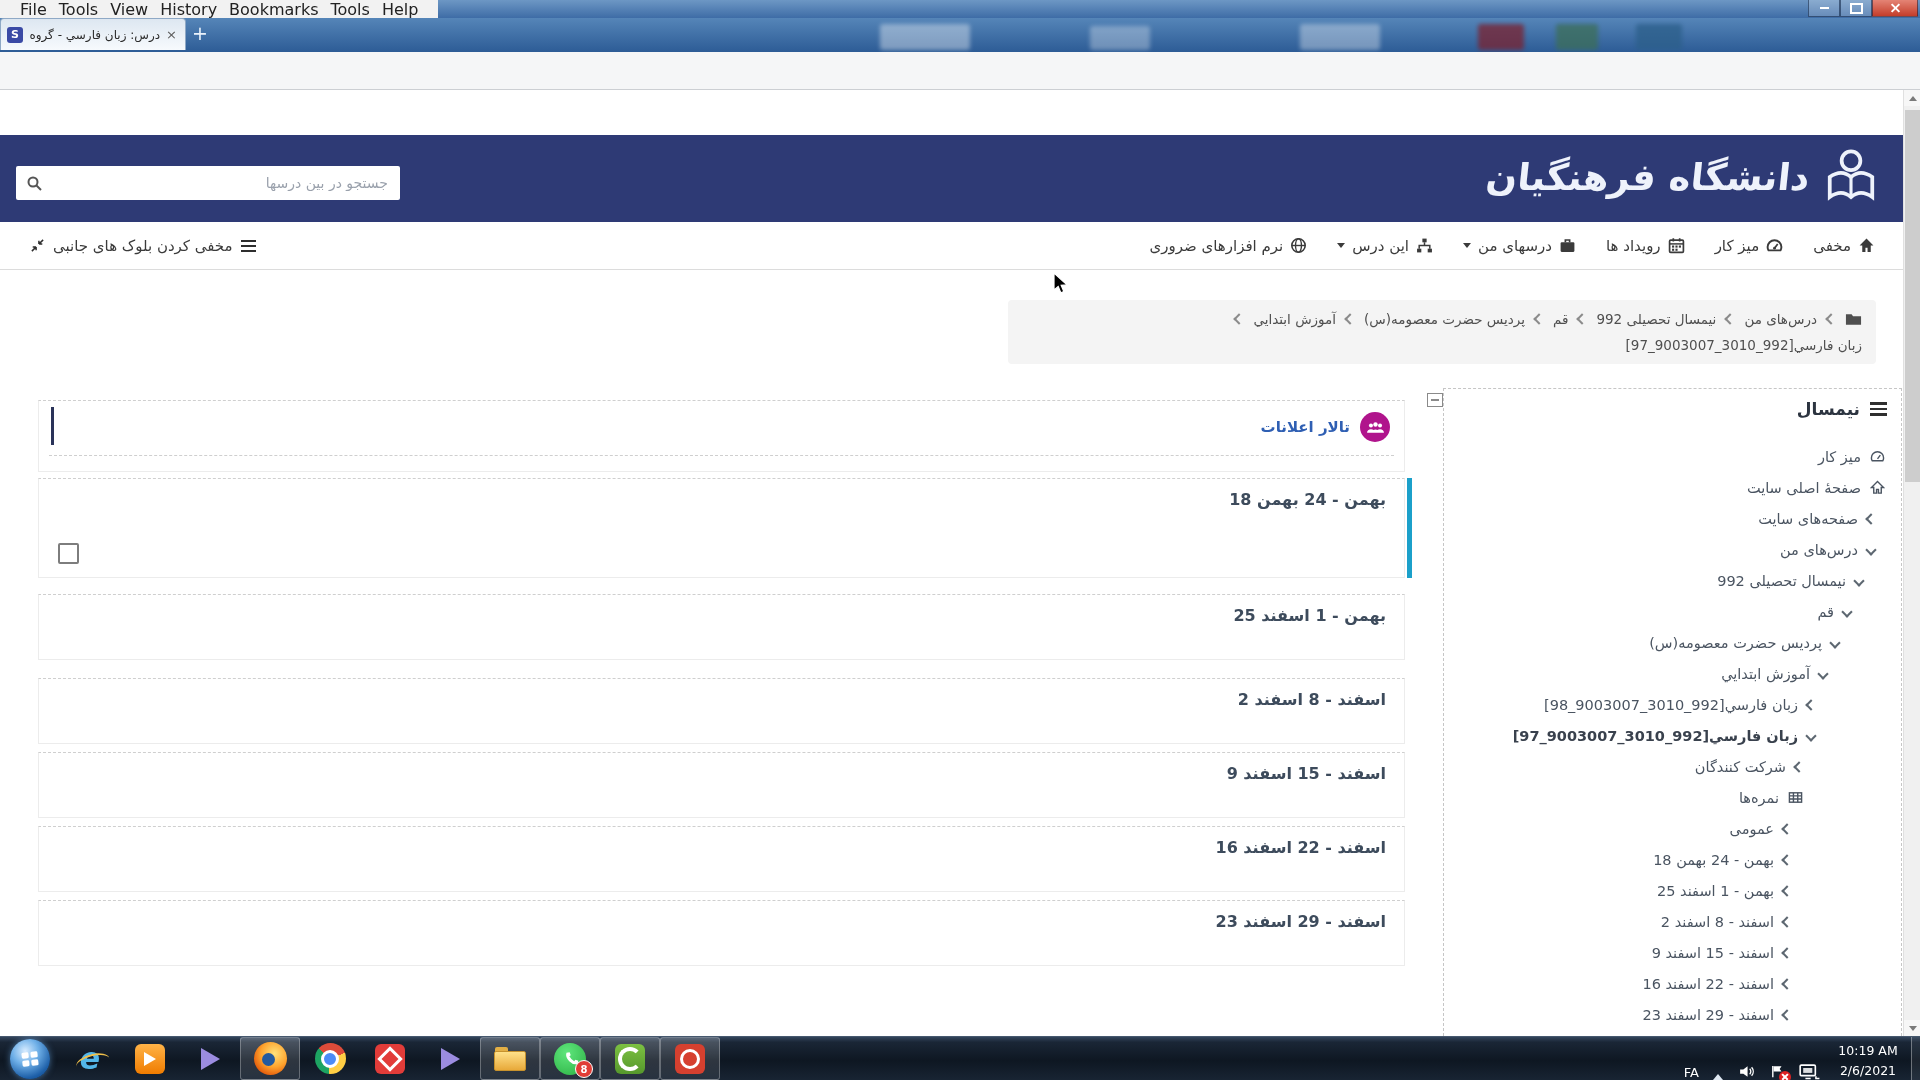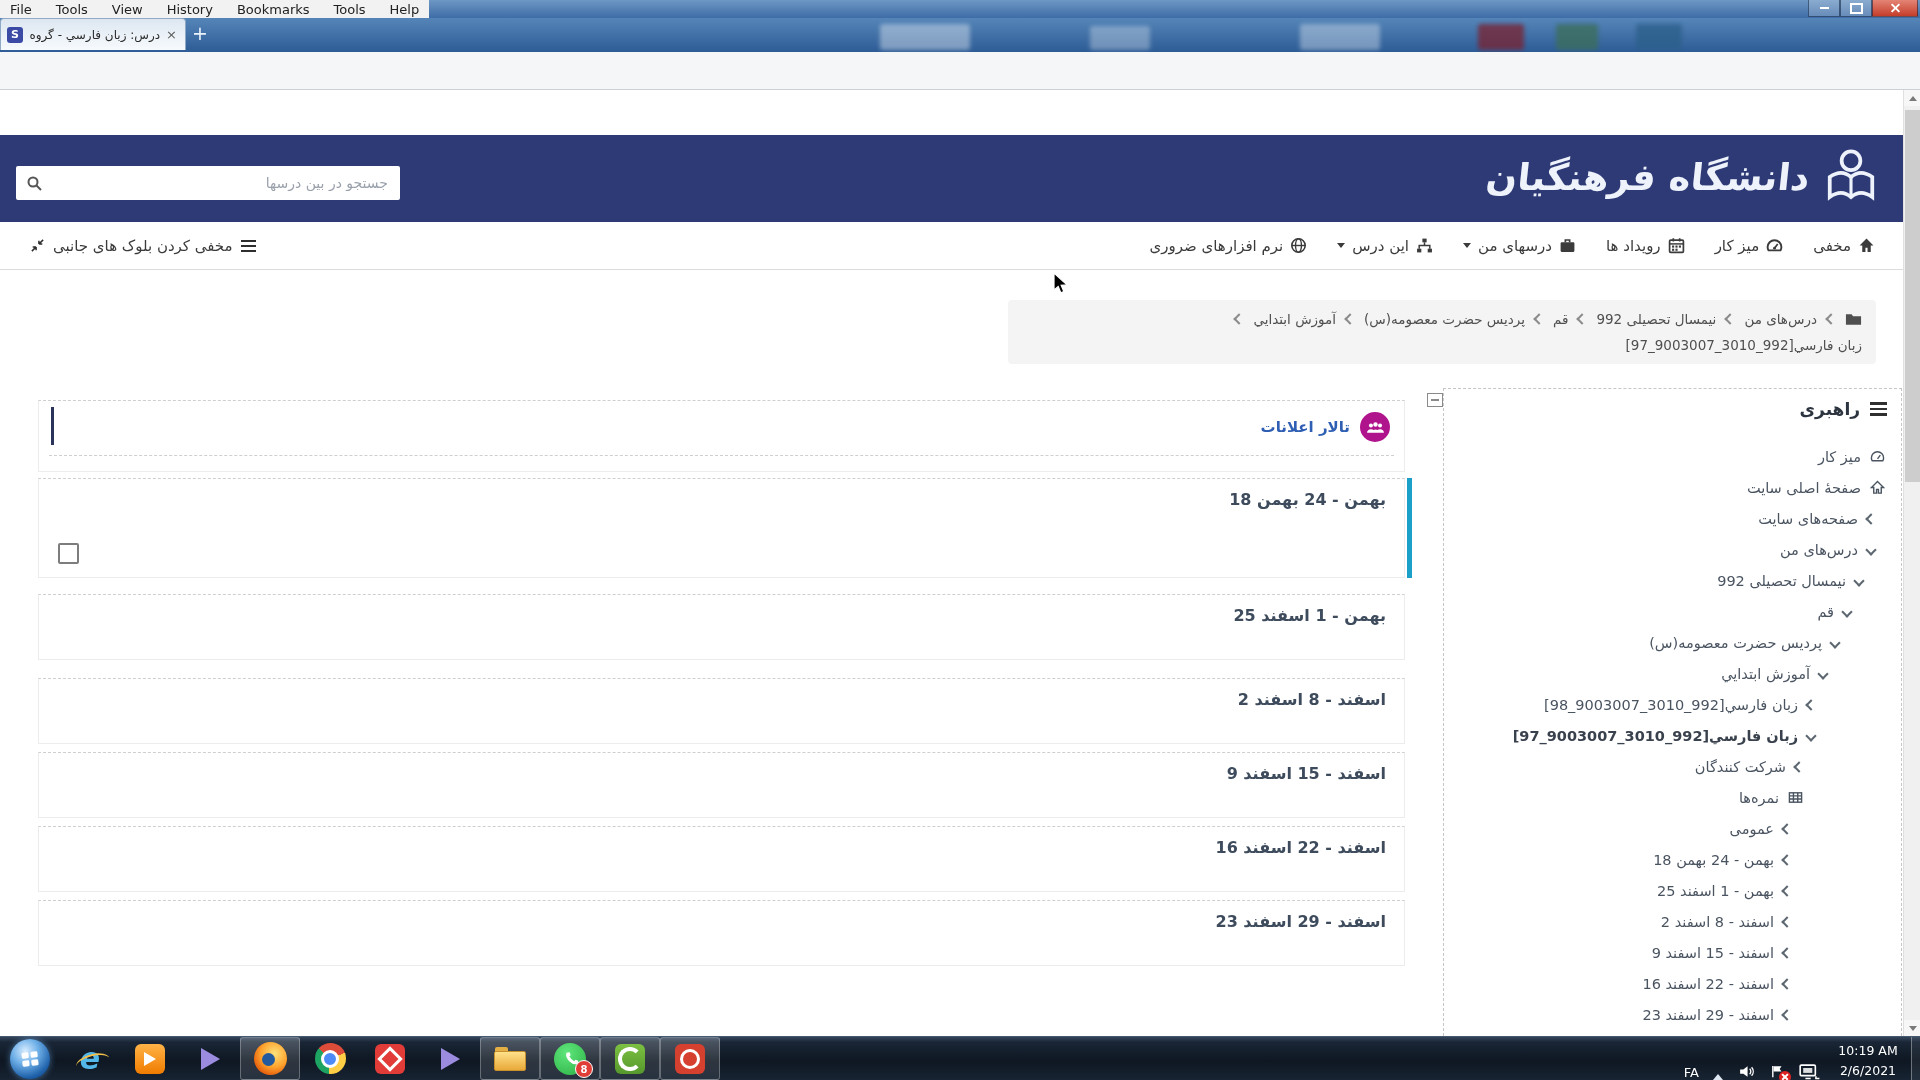--- a/index.html
+++ b/index.html
@@ -5,21 +5,21 @@
   html,body{margin:0;padding:0}
   body{width:1920px;height:1080px;position:relative;overflow:hidden;background:#fff;
        font-family:"DejaVu Sans",sans-serif;color:#333}
   .abs{position:absolute}
   .flex{display:flex;align-items:center}
   svg{display:block}
   input{font-family:"DejaVu Sans",sans-serif}
 
   
   #menubar{left:0;top:0;width:1920px;height:18px;background:linear-gradient(#6d97c4,#3e6ca6)}
-  #menubar .menus{left:0;top:0;height:18px;background:#f2f2f2;padding:0 10px;gap:24px;font-size:13px;color:#222}
+  #menubar .menus{left:0;top:0;height:18px;background:#f2f2f2;padding:0 20px;gap:12px;font-size:16px;color:#222}
   .menu-item{cursor:default}
   .wbtns{right:2px;top:0;height:16px;display:flex}
   .wbtn{width:30px;height:16px;background:rgba(255,255,255,.2);border:1px solid rgba(10,30,60,.55);
         border-top:none;display:flex;align-items:center;justify-content:center;position:relative}
   .wbtn.close{width:44px;background:linear-gradient(#e48475,#c43d2a)}
   .wbtn .bar{width:9px;height:2px;background:#fff}
   .wbtn .box{width:9px;height:7px;border:2px solid #fff}
   .wbtn .x1,.wbtn .x2{position:absolute;width:11px;height:2px;background:#fff}
   .x1{transform:rotate(45deg)} .x2{transform:rotate(-45deg)}
 
@@ -390,21 +390,21 @@
   <div class="card" style="top:810px;height:66px">
     <span class="sec-title">23 اسفند - 29 اسفند</span>
   </div>
 
   <div id="dockicon" class="abs">
       <span class="bar"></span>
     </div>
   <div id="navblock" class="abs">
     <div id="nb-head">
       <span class="bars"></span>
-      <span id="nb-title">راهبری</span>
+      <span id="nb-title">نیمسال</span>
     </div>
 
     <div class="nb-item" style="top:52px;padding-right:16px">
       <svg viewBox="0 0 16 16">
           <path d="M8 3a6.5 6.5 0 0 0-6.5 6.5c0 1.2.33 2.3.9 3.1h11.2a6.1 6.1 0 0 0 .9-3.1A6.5 6.5 0 0 0 8 3z"></path>
           <path d="M8 10.5l3-4"></path>
         </svg>
       <span>میز کار</span>
     </div>
     <div class="nb-item" style="top:83px;padding-right:16px">

